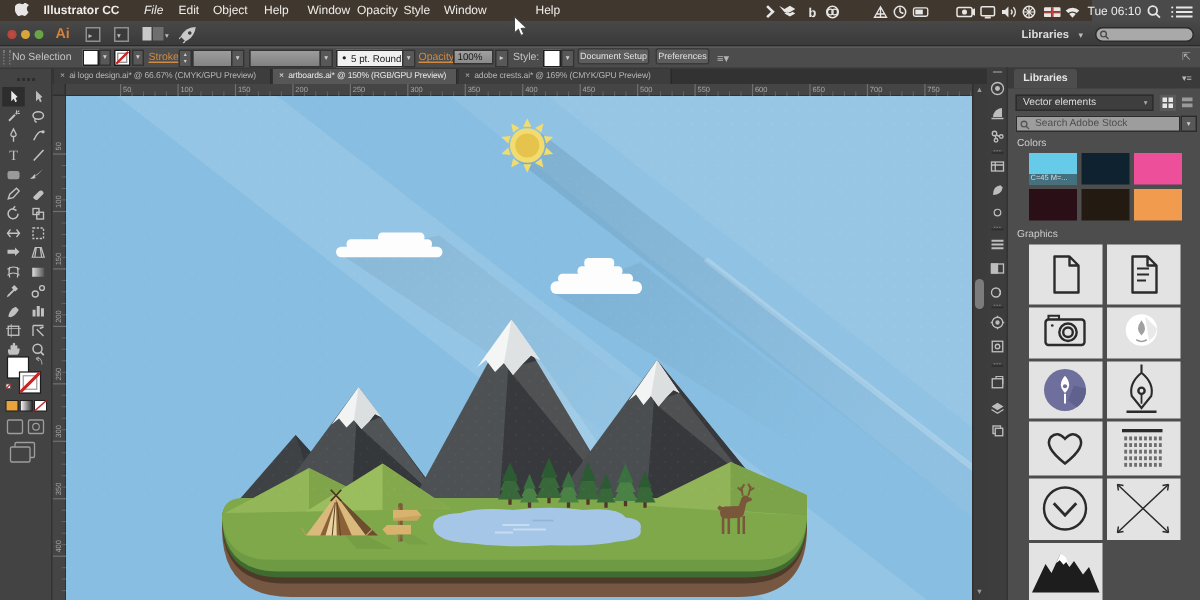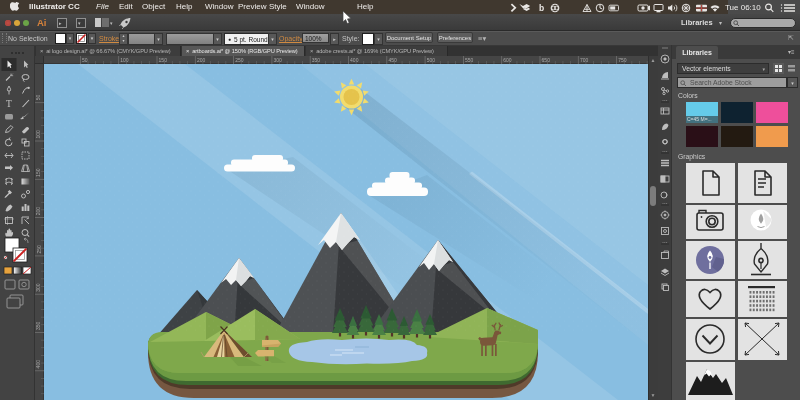--- a/index.html
+++ b/index.html
@@ -22,21 +22,21 @@
 <div class="abs" id="menubar">
 <svg class="abs" style="left:10px;top:2px;" width="10" height="11" viewBox="0 0 10 11">
       <path d="M6.4,0.2 C6.5,0.9 6.2,1.6 5.8,2.1 C5.4,2.6 4.7,3 4.1,2.9 C4,2.3 4.3,1.6 4.7,1.2 C5.1,0.7 5.8,0.3 6.4,0.2 Z M8.3,8.2 C8,8.9 7.8,9.2 7.4,9.8 C6.8,10.6 6,11.6 5.1,11.6 C4.2,11.6 4,11 2.9,11 C1.8,11 1.5,11.6 0.7,11.6 C-0.2,11.6 -0.9,10.7 -1.5,9.9 C-3.1,7.5 -3.3,4.6 -2.3,3.1 C-1.6,2 -0.5,1.4 0.6,1.4 C1.7,1.4 2.4,2 3.3,2 C4.2,2 4.7,1.4 6,1.4 C6.9,1.4 7.9,1.9 8.6,2.8 C6.3,4.1 6.7,7.3 8.3,8.2 Z" transform="translate(2.2,-0.8) scale(0.82)" fill="#e8e6e4"></path>
     </svg>
 <span class="mi" style="left:29px;font-weight:bold;">Illustrator CC</span>
 <span class="mi" style="left:96px;font-style:italic;">File</span>
 <span class="mi" style="left:119px;">Edit</span>
 <span class="mi" style="left:142px;">Object</span>
 <span class="mi" style="left:176px;">Help</span>
 <span class="mi" style="left:205px;">Window</span>
-<span class="mi" style="left:238px;">Preview</span>
+<span class="mi" style="left:238px;">Opacity</span>
 <span class="mi" style="left:269px;">Style</span>
 <span class="mi" style="left:296px;">Window</span>
 <span class="mi" style="left:333px;padding-left:24px;">Help</span>
 <span class="mi" style="left:725px;top:2.5px;">Tue 06:10</span>
 <svg class="abs" style="left:508px;top:2.5px;" width="212" height="10" viewBox="0 0 212 10" fill="#e8e6e4">
       <path d="M4,0.5 L8.5,4.8 L4,9 L2.8,7.8 L6,4.8 L2.8,1.7 Z"></path>
       <path d="M16,1 L20,3.4 L24,1 L28,3.4 L24,5.8 L20,5.8 Z M20,6.6 L24,8.9 L28,6.6 L26,5.4 L24,6.4 L22,5.4 Z" transform="translate(-3,0) scale(0.9)"></path>
       <text x="31" y="8" font-size="8.5" font-weight="bold" font-family="Liberation Sans">b</text>
       <circle cx="47" cy="5" r="3.8" fill="none" stroke="#e8e6e4" stroke-width="1.1"></circle>
       <circle cx="45.5" cy="5" r="1.9" fill="none" stroke="#e8e6e4" stroke-width="0.9"></circle>

